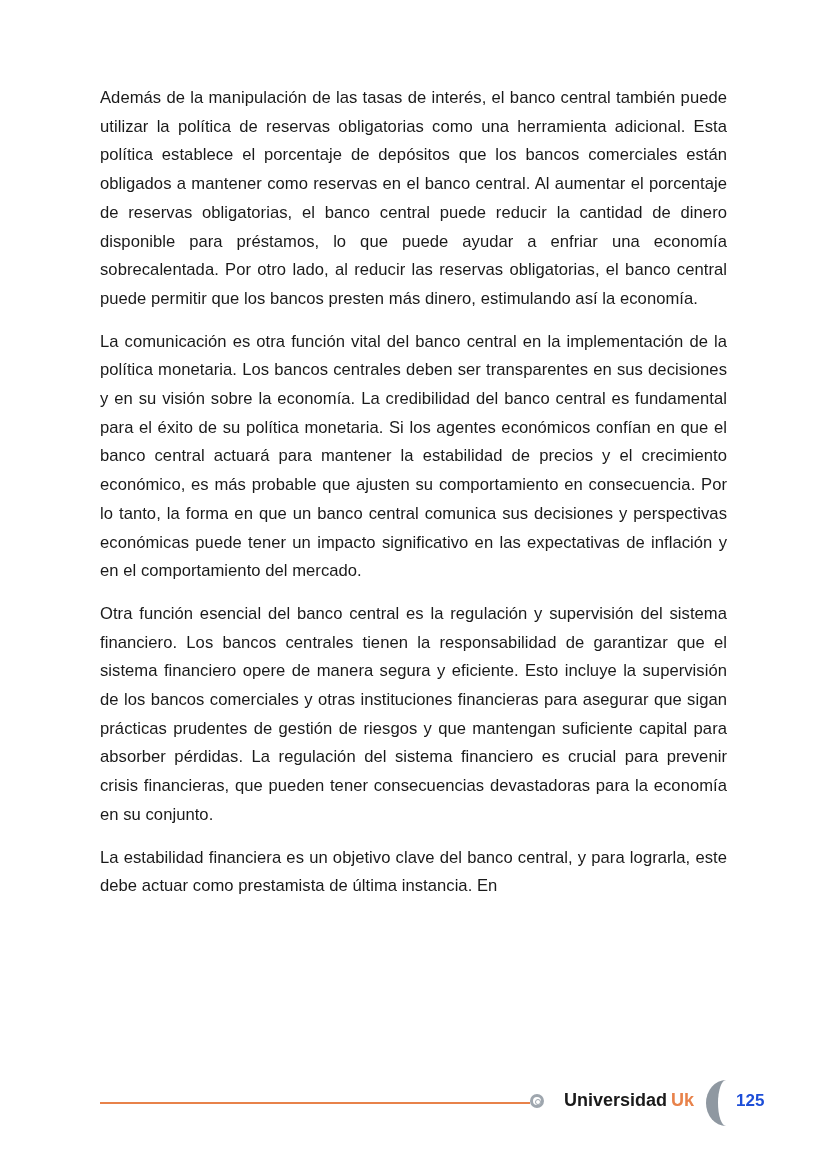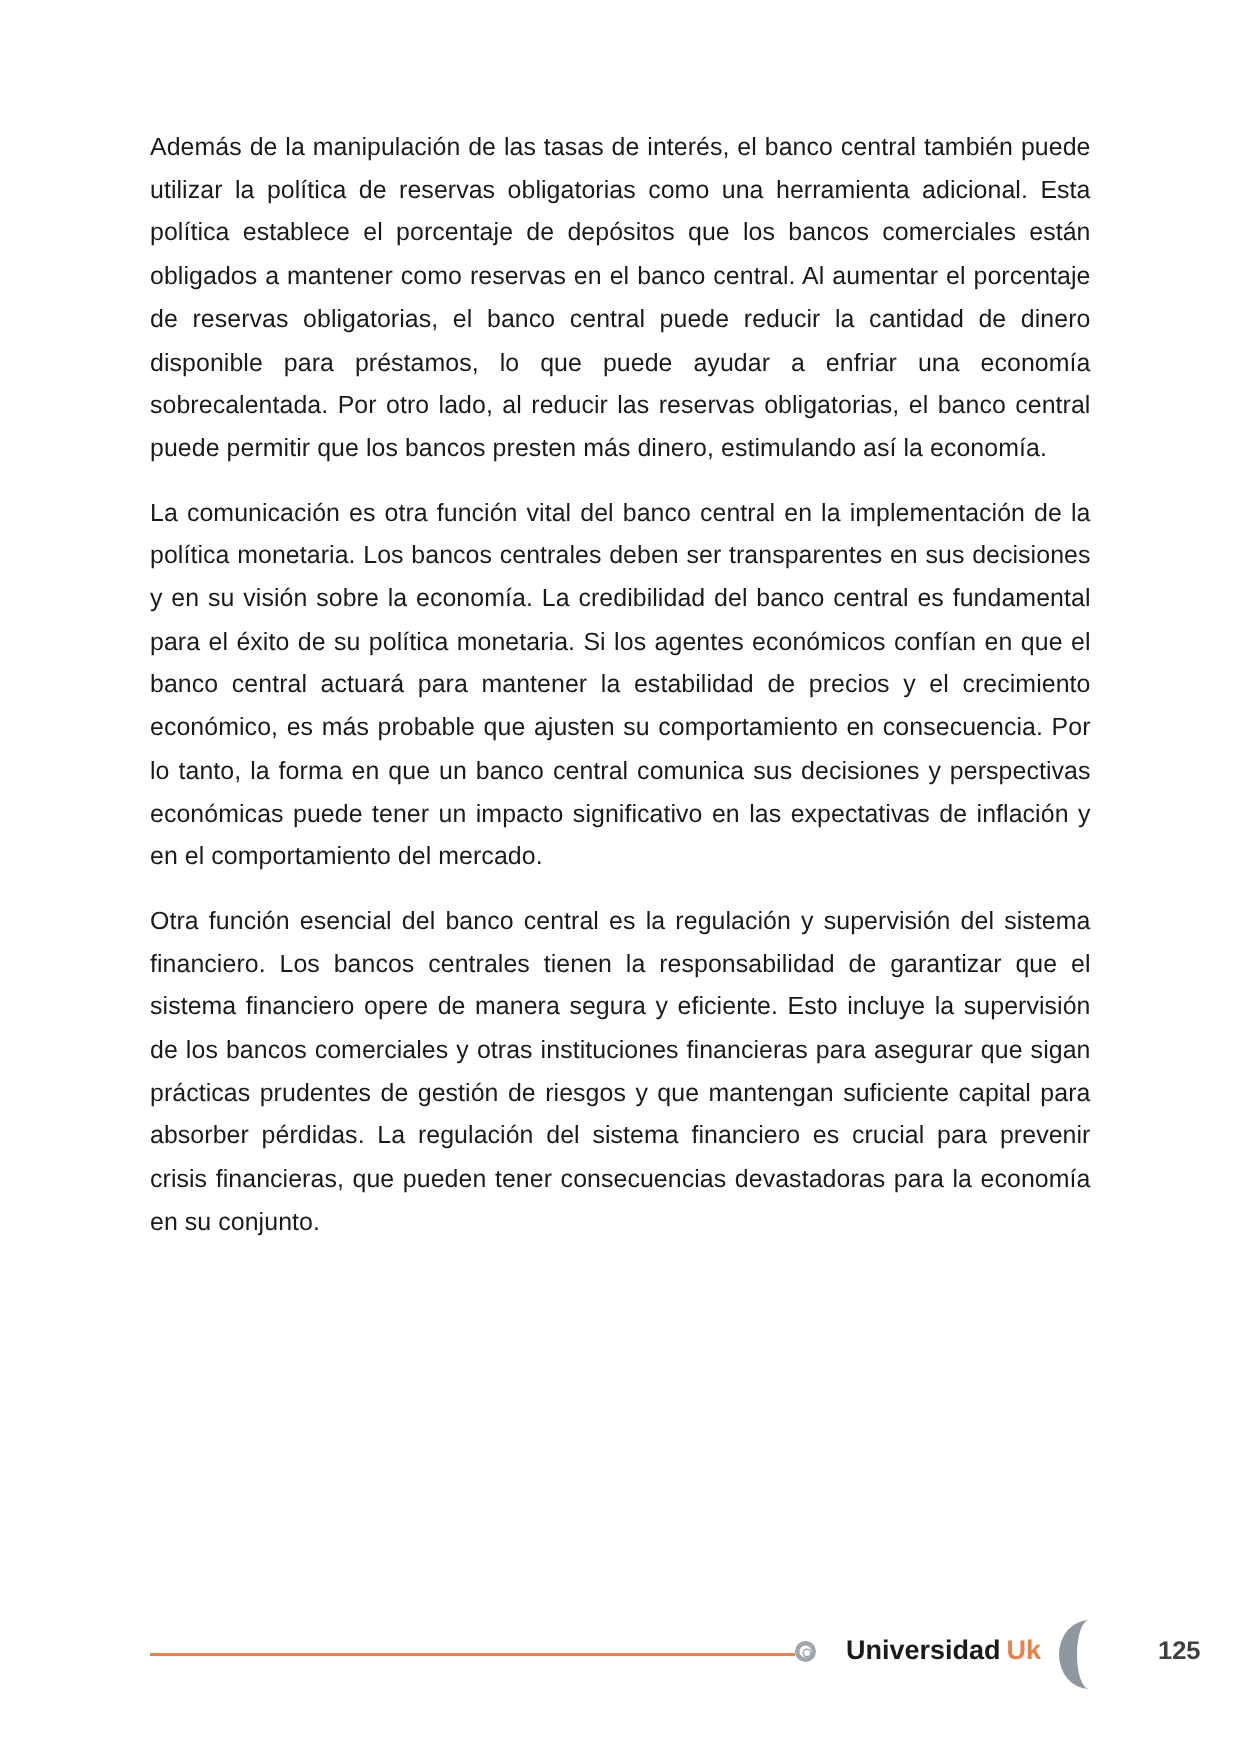--- a/index.html
+++ b/index.html
@@ -6,29 +6,30 @@
   body { width: 828px; height: 1169px; position: relative; overflow: hidden; font-family: "Liberation Sans", sans-serif; color: #1a1a1a; }
   .content { position: absolute; left: 100px; top: 84px; width: 627px; }
   .para { margin: 0 0 14px 0; font-size: 16.6px; line-height: 28.7px; text-align: justify; letter-spacing: 0.05px; }
   .footer { position: absolute; left: 0; top: 1078px; width: 828px; height: 50px; }
   .footer-line { position: absolute; left: 100px; top: 24px; width: 430px; height: 2px; background: #e8824a; }
   .footer-dot { position: absolute; left: 530px; top: 16px; width: 14px; height: 14px; border-radius: 50%; border: 3px solid #9ea6ae; box-sizing: border-box; background: #fff; }
   .footer-dot::after { content: ""; position: absolute; left: 2px; top: 2px; width: 4px; height: 4px; border-radius: 50%; border: 1px solid #9ea6ae; }
   .brand { position: absolute; left: 564px; top: 12px; font-size: 18px; font-weight: bold; color: #1a1a1a; }
   .brand .uk { color: #e8824a; margin-left: 4px; }
   .bracket { position: absolute; left: 706px; top: 2px; width: 40px; height: 46px; border-radius: 50%; border-left: 12px solid #8f98a1; box-sizing: border-box; }
-  .pagenum { position: absolute; left: 772px; top: 13px; font-size: 17px; font-weight: bold; color: #404040; }
+  .pagenum { position: absolute; left: 736px; top: 13px; font-size: 17px; font-weight: bold; color: #1d4ed8; }
 </style>
 </head>
 <body>
 
 <div class="content">
   <p class="para">Además de la manipulación de las tasas de interés, el banco central también puede utilizar la política de reservas obligatorias como una herramienta adicional. Esta política establece el porcentaje de depósitos que los bancos comerciales están obligados a mantener como reservas en el banco central. Al aumentar el porcentaje de reservas obligatorias, el banco central puede reducir la cantidad de dinero disponible para préstamos, lo que puede ayudar a enfriar una economía sobrecalentada. Por otro lado, al reducir las reservas obligatorias, el banco central puede permitir que los bancos presten más dinero, estimulando así la economía.</p>
   <p class="para">La comunicación es otra función vital del banco central en la implementación de la política monetaria. Los bancos centrales deben ser transparentes en sus decisiones y en su visión sobre la economía. La credibilidad del banco central es fundamental para el éxito de su política monetaria. Si los agentes económicos confían en que el banco central actuará para mantener la estabilidad de precios y el crecimiento económico, es más probable que ajusten su comportamiento en consecuencia. Por lo tanto, la forma en que un banco central comunica sus decisiones y perspectivas económicas puede tener un impacto significativo en las expectativas de inflación y en el comportamiento del mercado.</p>
   <p class="para">Otra función esencial del banco central es la regulación y supervisión del sistema financiero. Los bancos centrales tienen la responsabilidad de garantizar que el sistema financiero opere de manera segura y eficiente. Esto incluye la supervisión de los bancos comerciales y otras instituciones financieras para asegurar que sigan prácticas prudentes de gestión de riesgos y que mantengan suficiente capital para absorber pérdidas. La regulación del sistema financiero es crucial para prevenir crisis financieras, que pueden tener consecuencias devastadoras para la economía en su conjunto.</p>
+  <p class="para">La estabilidad financiera es un objetivo clave del banco central, y para lograrla, este debe actuar como prestamista de última instancia. En</p>
 </div>
 
 <div class="footer">
   <div class="footer-line"></div>
   <div class="footer-dot"></div>
   <div class="brand">
     <span>Universidad</span><span class="uk">Uk</span>
   </div>
   <div class="bracket"></div>
   <div class="pagenum">125</div>

